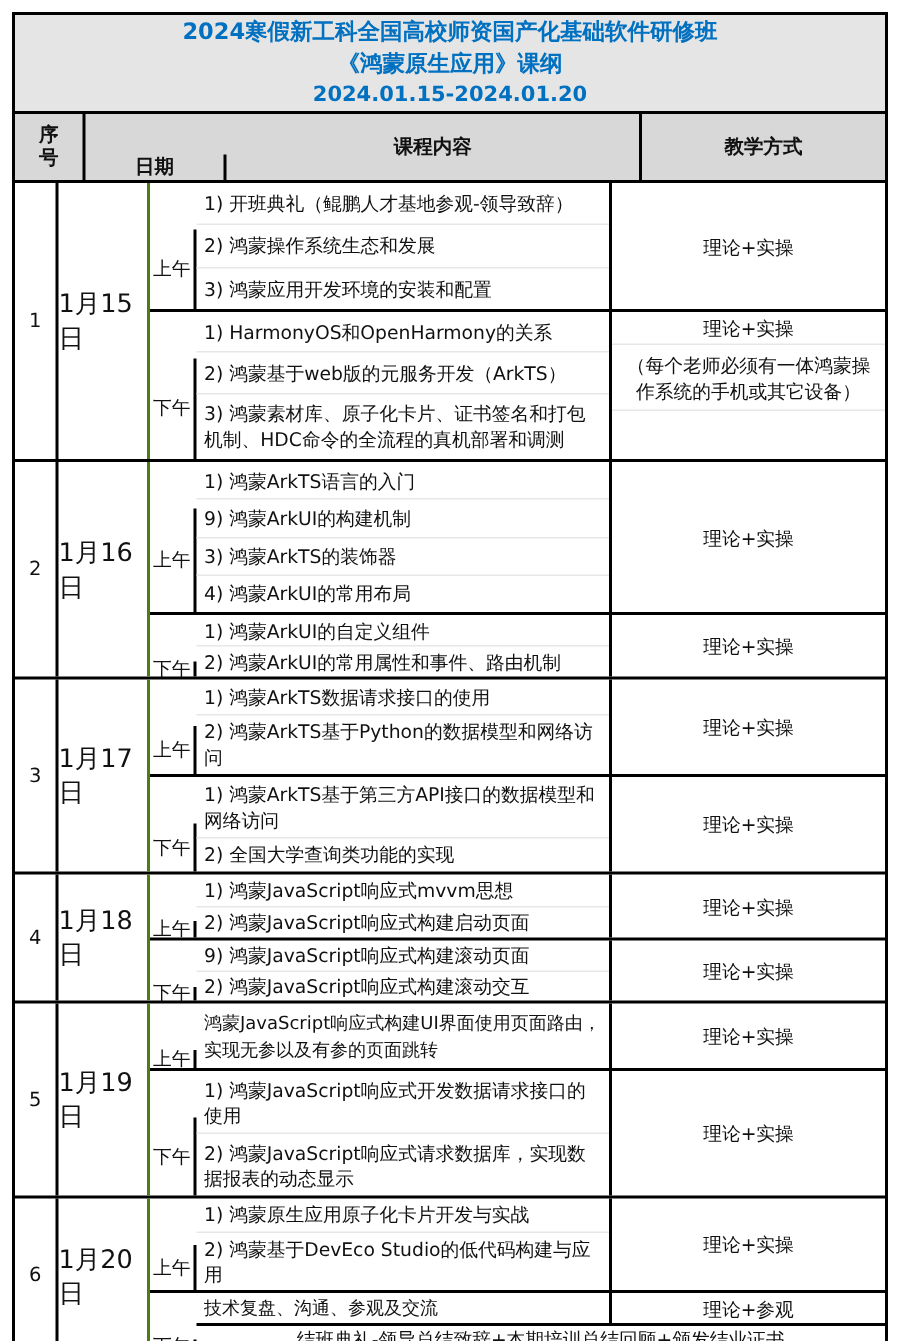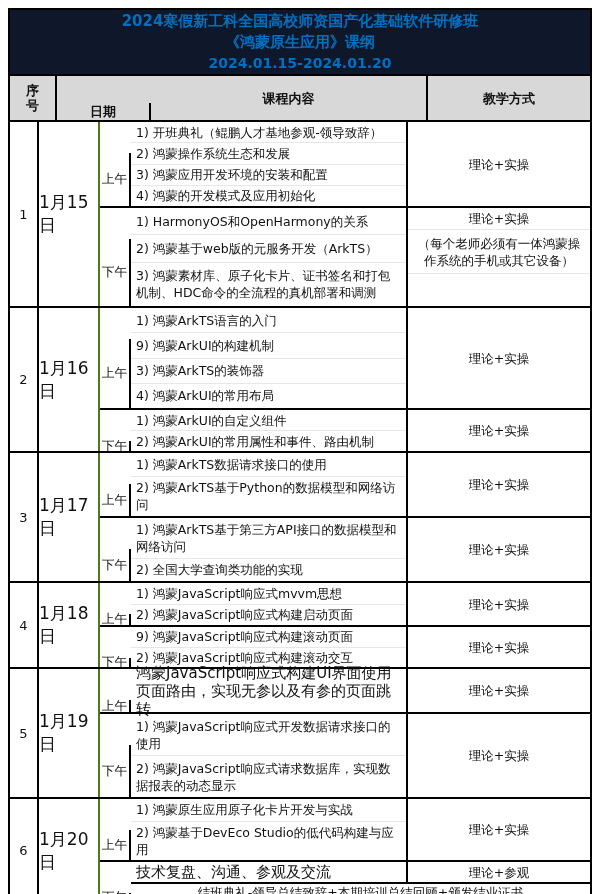--- a/index.html
+++ b/index.html
@@ -4,21 +4,21 @@
 <style>
   html,body{margin:0;padding:0;background:#ffffff;}
   body{width:600px;height:894px;position:relative;overflow:hidden;
        font-family:"DejaVu Sans","Liberation Sans",sans-serif;color:#111;}
   *{box-sizing:border-box;}
 
   .table{position:absolute;left:8px;top:8px;width:584px;
          border:2px solid #000;background:#fff;display:flex;flex-direction:column;}
 
   
-  .title-cell{height:64px;background:#0f172a;display:flex;flex-direction:column;
+  .title-cell{height:64px;background:#e5e5e5;display:flex;flex-direction:column;
               justify-content:center;align-items:center;gap:1px;}
   .title-line{color:#0070c0;font-weight:bold;font-size:15px;line-height:20px;text-align:center;}
   .title-line.small{font-size:14px;}
 
   
   .header-row{height:46px;background:#d8d8d8;display:flex;border-top:2px solid #000;}
   .hcell{display:flex;justify-content:center;align-items:center;text-align:center;
          font-weight:bold;font-size:13px;line-height:15px;border-right:2px solid #000;}
   .hcell:last-child{border-right:none;}
   .h-no{flex:0 0 29px;padding:0 16px;}
@@ -36,21 +36,21 @@
   .session{display:flex;min-height:0;}
   .session.pm{border-top:2px solid #000;}
   .ampm-cell{flex:0 0 31px;border-right:2px solid #000;display:flex;
              justify-content:center;align-items:center;font-size:12.5px;padding:0 2px;text-align:left;margin-top:31px;}
   .content-cell{flex:0 0 277px;border-right:2px solid #000;display:flex;
                 flex-direction:column;min-width:0;}
   .item{flex:1 1 auto;display:flex;align-items:center;padding:1px 4px 1px 5px;
         font-size:12.5px;line-height:17px;border-bottom:1px solid #e7e7e7;}
   .item:last-child{border-bottom:none;}
   .content-plain{flex:0 0 277px;border-right:2px solid #000;display:flex;align-items:center;
-                 padding:1px 4px 1px 5px;font-size:15px;line-height:18px;min-width:0;}
+                 padding:1px 4px 1px 5px;font-size:12px;line-height:18px;min-width:0;}
   .method-cell{flex:1 1 auto;display:flex;justify-content:center;align-items:center;
                text-align:center;font-size:12.5px;line-height:17px;padding:0 4px;min-width:0;}
   .method-stack{flex:1 1 auto;display:flex;flex-direction:column;min-width:0;}
   .method-row{display:flex;justify-content:center;align-items:center;text-align:center;
               font-size:12.5px;line-height:17px;padding:0 4px;}
   .method-row.top{flex:0 0 22px;border-bottom:1px solid #e7e7e7;}
   .method-row.note{flex:0 0 44px;border-bottom:1px solid #e7e7e7;}
   .method-filler{flex:1 1 auto;}
 
   
@@ -81,21 +81,20 @@
       <div class="day-row">
         <div class="no-cell">1</div>
         <div class="date-cell">1月15日</div>
         <div class="sessions">
           <div class="session am" style="height: 84px;">
             <div class="ampm-cell">上午</div>
             <div class="content-cell">
               <div class="item">1) 开班典礼（鲲鹏人才基地参观-领导致辞）</div>
               <div class="item">2) 鸿蒙操作系统生态和发展</div>
               <div class="item">3) 鸿蒙应用开发环境的安装和配置</div>
-              <div class="item">4) 鸿蒙的开发模式及应用初始化</div>
             </div>
             <div class="method-cell">理论+实操</div>
           </div>
           <div class="session pm" style="height: 100px;">
             <div class="ampm-cell">下午</div>
             <div class="content-cell">
               <div class="item">1) HarmonyOS和OpenHarmony的关系</div>
               <div class="item">2) 鸿蒙基于web版的元服务开发（ArkTS）</div>
               <div class="item">3) 鸿蒙素材库、原子化卡片、证书签名和打包机制、HDC命令的全流程的真机部署和调测</div>
             </div>

